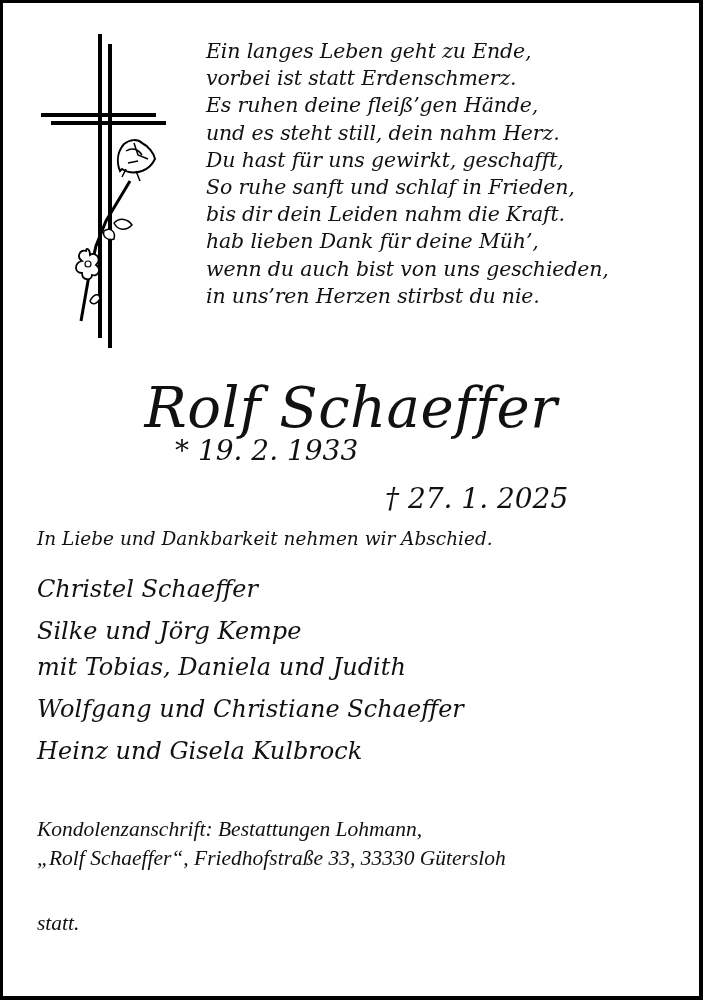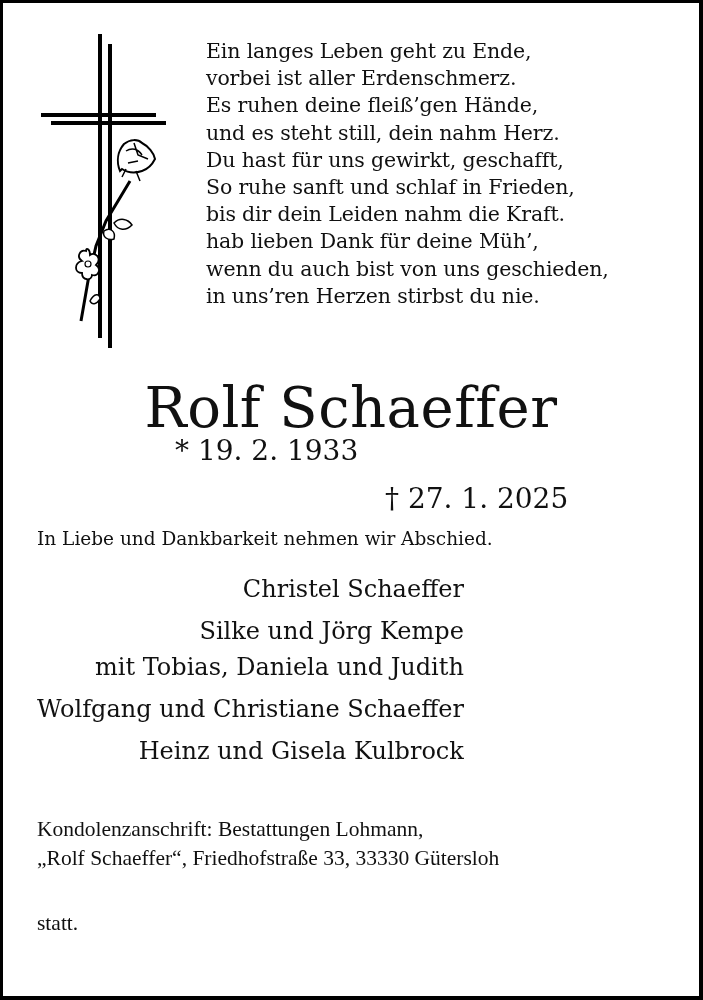--- a/index.html
+++ b/index.html
@@ -7,20 +7,21 @@
   .ad {
     position: relative;
     width: 703px; height: 1000px;
     box-sizing: border-box;
     border: 3px solid #000;
     border-right-width: 4px;
     border-bottom-width: 4px;
     background: #fff;
     color: #111;
     font-family: "DejaVu Serif", "Liberation Serif", serif;
+    font-style: italic;
   }
   .cross {
     position: absolute; left: 35px; top: 28px; width: 130px; height: 320px;
   }
   .poem {
     position: absolute; left: 203px; top: 35px;
     font-size: 20.5px; line-height: 27.2px;
     letter-spacing: -0.15px;
   }
   .poem div { white-space: nowrap; }
@@ -37,21 +38,21 @@
   .dates.death { left: 382px; margin-top: 48px; }
   .intro {
     position: absolute; left: 34px; top: 523px;
     font-size: 18.5px; line-height: 26px; white-space: nowrap;
   }
   .family {
     position: absolute; left: 34px; top: 568px;
     font-size: 24px; line-height: 36px;
   }
   .family .grp { margin-bottom: 6px; }
-  .family div.line { white-space: nowrap; text-align: right; }
+  .family div.line { white-space: nowrap; }
   .notes {
     position: absolute; left: 34px; font-family: "Liberation Serif", serif;
     font-size: 21.5px; line-height: 29px; white-space: nowrap;
   }
   .notes.condol { top: 812px; }
   .notes.service { top: 906px; }
 </style>
 </head>
 <body>
 
@@ -74,21 +75,21 @@
     <path d="M76 192 C82 186 90 188 94 194 C88 200 80 200 76 192 Z" stroke="#000" stroke-width="1.5" fill="#fff"></path>
     <path d="M66 200 C72 196 78 200 76 208 C70 210 64 206 66 200 Z" stroke="#000" stroke-width="1.5" fill="#fff"></path>
 
     <path d="M48 220 C42 218 38 226 44 230 C36 232 36 242 44 242 C44 250 54 250 54 244 C60 246 64 238 58 234 C64 228 58 220 52 224 C52 218 48 216 48 220 Z" stroke="#000" stroke-width="1.8" fill="#fff"></path>
     <circle cx="50" cy="233" r="3" fill="none" stroke="#000" stroke-width="1.2"></circle>
     <path d="M52 270 C56 262 62 262 62 268 C58 274 54 274 52 270 Z" stroke="#000" stroke-width="1.5" fill="#fff"></path>
   </svg>
 
   <div class="poem">
     <div>Ein langes Leben geht zu Ende,</div>
-    <div>vorbei ist aller Erdenschmerz.</div>
+    <div>vorbei ist statt Erdenschmerz.</div>
     <div>Es ruhen deine fleiß’gen Hände,</div>
     <div>und es steht still, dein nahm Herz.</div>
     <div>Du hast für uns gewirkt, geschafft,</div>
     <div>So ruhe sanft und schlaf in Frieden,</div>
     <div>bis dir dein Leiden nahm die Kraft.</div>
     <div>hab lieben Dank für deine Müh’,</div>
     <div>wenn du auch bist von uns geschieden,</div>
     <div>in uns’ren Herzen stirbst du nie.</div>
   </div>
 

